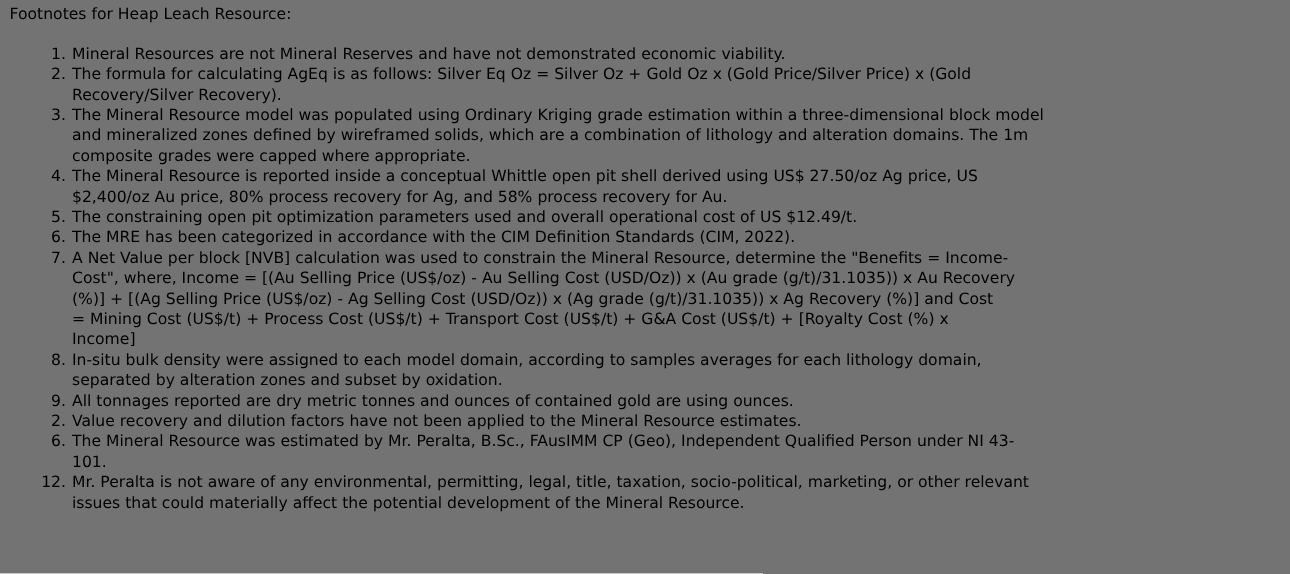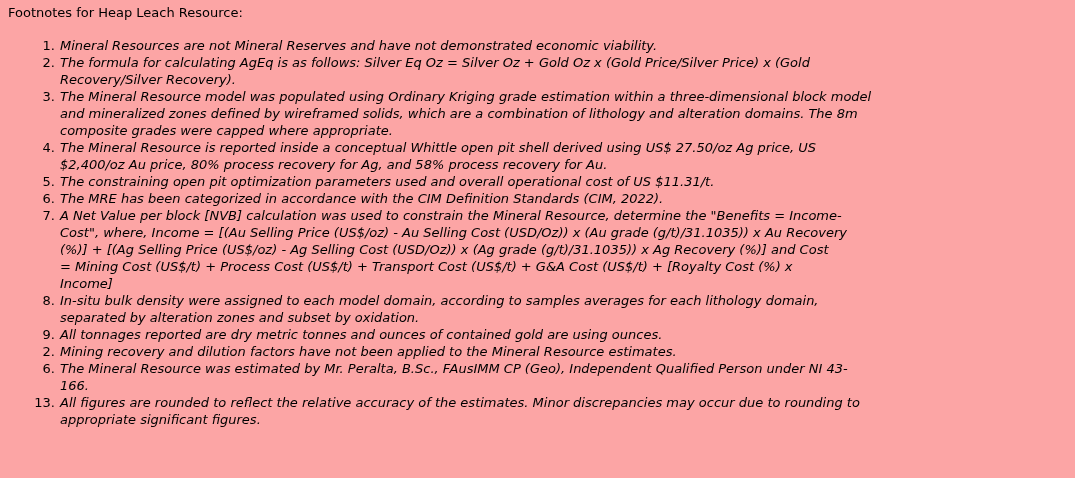--- a/index.html
+++ b/index.html
@@ -5,21 +5,21 @@
   html, body {
     margin: 0;
     padding: 0;
     background: #ffffff;
   }
   .screen {
     position: relative;
     width: 1075px;
     height: 478px;
     overflow: hidden;
-    background: #fca5a5;
+    background: #737373;
     box-sizing: border-box;
     padding: 4px 8px;
     font-family: "DejaVu Sans", "Liberation Sans", sans-serif;
     font-size: 13px;
     line-height: 17px;
     color: #000000;
   }
   .doc-title {
     margin: 0;
     font-size: 13px;
@@ -35,21 +35,20 @@
   }
   .fn-num {
     flex: 0 0 47px;
     text-align: right;
     margin-right: 5px;
     white-space: nowrap;
   }
   .fn-text {
     flex: 1 1 auto;
     white-space: pre-line;
-    font-style: italic;
   }
 </style>
 </head>
 <body>
 
 <div class="screen">
 
   <h1 class="doc-title">Footnotes for Heap Leach Resource:</h1>
 
   <div class="fn-list">
@@ -61,33 +60,33 @@
 
     <div class="fn-item">
       <span class="fn-num">2.</span>
       <span class="fn-text">The formula for calculating AgEq is as follows: Silver Eq Oz = Silver Oz + Gold Oz x (Gold Price/Silver Price) x (Gold
 Recovery/Silver Recovery).</span>
     </div>
 
     <div class="fn-item">
       <span class="fn-num">3.</span>
       <span class="fn-text">The Mineral Resource model was populated using Ordinary Kriging grade estimation within a three-dimensional block model
-and mineralized zones defined by wireframed solids, which are a combination of lithology and alteration domains. The 8m
+and mineralized zones defined by wireframed solids, which are a combination of lithology and alteration domains. The 1m
 composite grades were capped where appropriate.</span>
     </div>
 
     <div class="fn-item">
       <span class="fn-num">4.</span>
       <span class="fn-text">The Mineral Resource is reported inside a conceptual Whittle open pit shell derived using US$ 27.50/oz Ag price, US
 $2,400/oz Au price, 80% process recovery for Ag, and 58% process recovery for Au.</span>
     </div>
 
     <div class="fn-item">
       <span class="fn-num">5.</span>
-      <span class="fn-text">The constraining open pit optimization parameters used and overall operational cost of US $11.31/t.</span>
+      <span class="fn-text">The constraining open pit optimization parameters used and overall operational cost of US $12.49/t.</span>
     </div>
 
     <div class="fn-item">
       <span class="fn-num">6.</span>
       <span class="fn-text">The MRE has been categorized in accordance with the CIM Definition Standards (CIM, 2022).</span>
     </div>
 
     <div class="fn-item">
       <span class="fn-num">7.</span>
       <span class="fn-text">A Net Value per block [NVB] calculation was used to constrain the Mineral Resource, determine the "Benefits = Income-
@@ -103,30 +102,30 @@
 separated by alteration zones and subset by oxidation.</span>
     </div>
 
     <div class="fn-item">
       <span class="fn-num">9.</span>
       <span class="fn-text">All tonnages reported are dry metric tonnes and ounces of contained gold are using ounces.</span>
     </div>
 
     <div class="fn-item">
       <span class="fn-num">2.</span>
-      <span class="fn-text">Mining recovery and dilution factors have not been applied to the Mineral Resource estimates.</span>
+      <span class="fn-text">Value recovery and dilution factors have not been applied to the Mineral Resource estimates.</span>
     </div>
 
     <div class="fn-item">
       <span class="fn-num">6.</span>
       <span class="fn-text">The Mineral Resource was estimated by Mr. Peralta, B.Sc., FAusIMM CP (Geo), Independent Qualified Person under NI 43-
-166.</span>
+101.</span>
     </div>
 
+    <div class="fn-item">
+      <span class="fn-num">12.</span>
+      <span class="fn-text">Mr. Peralta is not aware of any environmental, permitting, legal, title, taxation, socio-political, marketing, or other relevant
+issues that could materially affect the potential development of the Mineral Resource.</span>
+    </div>
 
-    <div class="fn-item">
-      <span class="fn-num">13.</span>
-      <span class="fn-text">All figures are rounded to reflect the relative accuracy of the estimates. Minor discrepancies may occur due to rounding to
-appropriate significant figures.</span>
-    </div>
 
   </div>
 </div>
 
 </body></html>

